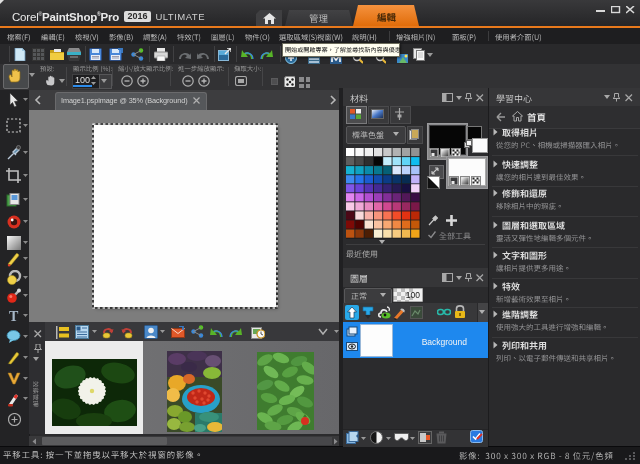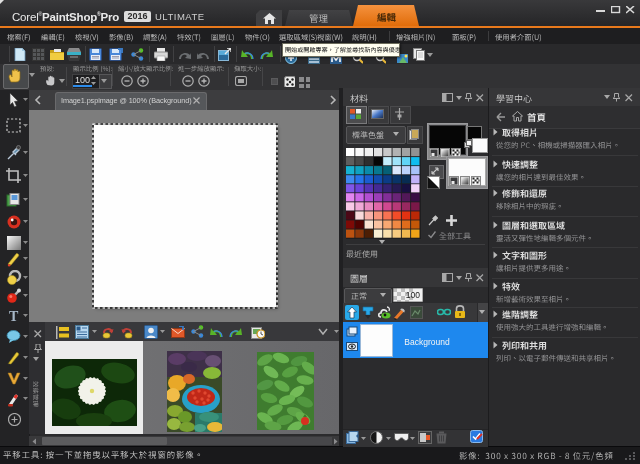--- a/index.html
+++ b/index.html
@@ -1,21 +1,21 @@
 <!DOCTYPE html>
 <html><head><meta charset="utf-8"><style>html,body{margin:0;padding:0;background:#000}#app{position:relative;width:640px;height:464px;overflow:hidden;background:#2b2b2d;font-family:"Liberation Sans",sans-serif}</style></head><body>
 <div id="app">
     <div style="position:absolute;left:0px;top:0px;width:640px;height:26px;background:linear-gradient(#39393b,#252527)"></div>
     <svg style="position:absolute;left:0px;top:0px;" width="4" height="4" viewBox="0 0 4 4">
       <path d="M0 0 L4 0 L0 4 Z" fill="#e0e0e0"></path>
     </svg>
     <div style="position:absolute;left:12px;top:7px;width:112px;height:14px;font:400 11.5px 'Liberation Sans',sans-serif;color:#e9e9e9;letter-spacing:-0.2px;text-align:left;line-height:14px;white-space:nowrap">Corel<span style="font-size:5px;vertical-align:5px">®</span><b>PaintShop<span style="font-size:5px;vertical-align:5px">®</span>Pro</b></div>
     <div style="position:absolute;left:124px;top:11px;width:27px;height:11px;background:#dcdcdc;border-radius:2px"></div>
     <div style="position:absolute;left:124px;top:11px;width:27px;height:11px;font:700 9px 'Liberation Sans',sans-serif;color:#2a2a2a;letter-spacing:0;text-align:center;line-height:11px;white-space:nowrap"><b>2016</b></div>
-    <div style="position:absolute;left:155px;top:12px;width:60px;height:10px;font:400 9.5px 'Liberation Sans',sans-serif;color:#cfcfcf;letter-spacing:0.5px;text-align:left;line-height:10px;white-space:nowrap">ULTIMATE</div>
+    <div style="position:absolute;left:145px;top:12px;width:60px;height:10px;font:400 9.5px 'Liberation Sans',sans-serif;color:#cfcfcf;letter-spacing:0.5px;text-align:right;line-height:10px;white-space:nowrap">ULTIMATE</div>
     <div style="position:absolute;left:256px;top:10px;width:26px;height:16px;background:#3f3f41;clip-path:polygon(4px 0,100% 0,100% 100%,0 100%,0 4px)"></div>
     <svg style="position:absolute;left:263px;top:13px;" width="13" height="11" viewBox="0 0 13 11">
       <path d="M6.5 0 L13 5.5 L11 5.5 L11 11 L8 11 L8 7 L5 7 L5 11 L2 11 L2 5.5 L0 5.5 Z" fill="#e6e6e6"></path>
     </svg>
     <div style="position:absolute;left:285px;top:10px;width:68px;height:16px;background:linear-gradient(#424244,#333335);clip-path:polygon(4px 0,calc(100% - 4px) 0,100% 100%,0 100%)"></div>
     <svg style="position:absolute;left:309px;top:11.5px;width:21px;height:13px;overflow:visible" viewBox="0 -10 21 13">
       <path d="M2 -4.2V0.8H2.7V0.4H7.3V0.8H8V-1.6H2.7V-2.3H7.5V-4.2ZM7.3 -0.1H2.7V-1H7.3ZM4.2 -5.9C4.3 -5.7 4.4 -5.5 4.5 -5.3H1V-3.7H1.7V-4.8H8V-3.7H8.7V-5.3H5.2C5.1 -5.5 5 -5.8 4.8 -6.1ZM2.7 -3.6H6.8V-2.8H2.7ZM2.4 -6.4C2.7 -6.2 3.1 -5.7 3.2 -5.5L3.7 -5.9C3.5 -6.1 3.2 -6.5 2.9 -6.7H4.7V-7.3H2.2C2.3 -7.5 2.4 -7.7 2.5 -7.9L1.9 -8.1C1.5 -7.3 1 -6.5 0.4 -6C0.6 -5.9 0.8 -5.6 0.9 -5.5C1.3 -5.8 1.6 -6.3 1.9 -6.7H2.7ZM6.5 -6.4C6.9 -6.1 7.3 -5.7 7.5 -5.4L8 -5.8C7.8 -6.1 7.4 -6.5 7 -6.7H9.1V-7.3H6.2C6.3 -7.5 6.4 -7.7 6.4 -7.9L5.8 -8C5.5 -7.4 5.1 -6.8 4.6 -6.4C4.8 -6.3 5 -6.1 5.1 -5.9C5.4 -6.2 5.6 -6.4 5.8 -6.7H6.9Z M14 -5.1H15.5V-3.9H14ZM16.1 -5.1H17.5V-3.9H16.1ZM14 -6.9H15.5V-5.7H14ZM16.1 -6.9H17.5V-5.7H16.1ZM12.5 -0.2V0.4H18.7V-0.2H16.1V-1.5H18.4V-2.2H16.1V-3.3H18.2V-7.5H13.4V-3.3H15.4V-2.2H13.3V-1.5H15.4V-0.2ZM9.8 -0.9 10 -0.2C10.8 -0.5 11.9 -0.9 13 -1.2L12.8 -1.9L11.8 -1.6V-3.9H12.8V-4.6H11.8V-6.7H12.9V-7.3H9.9V-6.7H11.1V-4.6H10V-3.9H11.1V-1.3C10.6 -1.2 10.2 -1.1 9.8 -0.9Z" fill="#bdbdbd"></path>
     </svg>
     <div style="position:absolute;left:353px;top:5px;width:66px;height:21px;background:linear-gradient(#f5923e,#e06c0a);clip-path:polygon(5px 0,calc(100% - 5px) 0,100% 100%,0 100%)"></div>
     <svg style="position:absolute;left:377px;top:11px;width:21px;height:13px;overflow:visible" viewBox="0 -10 21 13">
@@ -385,21 +385,21 @@
       <path d="M6.5 3.5 V9.5 M3.5 6.5 H9.5" stroke="#a8a8a8" stroke-width="1.2"></path>
     </svg>
     <div style="position:absolute;left:29px;top:90px;width:310px;height:20px;background:#3d3d3f"></div>
     <svg style="position:absolute;left:34px;top:95px;" width="8" height="10" viewBox="0 0 8 10">
       <path d="M6 1 L2 5 L6 9" stroke="#b8b8b8" stroke-width="1.6" fill="none"></path>
     </svg>
     <svg style="position:absolute;left:329px;top:95px;" width="8" height="10" viewBox="0 0 8 10">
       <path d="M2 1 L6 5 L2 9" stroke="#b8b8b8" stroke-width="1.6" fill="none"></path>
     </svg>
     <div style="position:absolute;left:55px;top:92px;width:150px;height:18px;background:#55575a;border:1px solid #6a6a6c;border-bottom:none;border-radius:3px 3px 0 0"></div>
-    <div style="position:absolute;left:61px;top:92px;width:130px;height:18px;font:400 7.3px 'Liberation Sans',sans-serif;color:#d2d2d2;letter-spacing:-0.1px;text-align:left;line-height:18px;white-space:nowrap">Image1.pspimage @ 100% (Background)</div>
+    <div style="position:absolute;left:61px;top:92px;width:130px;height:18px;font:400 7.3px 'Liberation Sans',sans-serif;color:#d2d2d2;letter-spacing:-0.1px;text-align:left;line-height:18px;white-space:nowrap">Image1.pspimage @ 35% (Background)</div>
     <svg style="position:absolute;left:193px;top:97px;" width="7" height="7" viewBox="0 0 7 7">
       <path d="M0.5 0.5 L6.5 6.5 M6.5 0.5 L0.5 6.5" stroke="#b0b0b0" stroke-width="1.2"></path>
     </svg>
     <div style="position:absolute;left:29px;top:110px;width:310px;height:212px;background:#7d7d7d"></div>
     <div style="position:absolute;left:94px;top:125px;width:182px;height:182px;background:#fefefe;box-shadow:2px 2px 3px rgba(40,40,40,.45)"></div>
     <svg style="position:absolute;left:92px;top:123px;" width="186" height="186" viewBox="0 0 186 186">
       <rect x="1" y="1" width="184" height="184" fill="none" stroke="#f8f8f8" stroke-width="1.2" stroke-dasharray="2.5 2.5"></rect>
       <rect x="1" y="1" width="184" height="184" fill="none" stroke="#101010" stroke-width="1.2" stroke-dasharray="2.5 2.5" stroke-dashoffset="2.5"></rect>
     </svg>
     <div style="position:absolute;left:29px;top:322px;width:310px;height:19px;background:#38383b;border-bottom:1px solid #222224"></div>
@@ -887,21 +887,21 @@
     <svg style="position:absolute;left:346px;top:326px;" width="12" height="11" viewBox="0 0 12 11">
       <rect x="1" y="3" width="8" height="7" fill="#c8dff5" stroke="#1a4a7a"></rect>
       <rect x="3" y="1" width="8" height="7" fill="#e8f2fc" stroke="#1a4a7a"></rect>
     </svg>
     <svg style="position:absolute;left:346px;top:341px;" width="12" height="11" viewBox="0 0 12 11">
       <rect x="0.5" y="1.5" width="11" height="8" fill="#d8e8f8" stroke="#1a4a7a"></rect>
       <ellipse cx="6" cy="5.5" rx="3.5" ry="2.5" fill="none" stroke="#222" stroke-width="1"></ellipse>
       <circle cx="6" cy="5.5" r="1.2" fill="#222"></circle>
     </svg>
     <div style="position:absolute;left:360px;top:324px;width:31px;height:31px;background:#fdfdfd;border:1px solid #9ab8d8"></div>
-    <div style="position:absolute;left:387px;top:336px;width:80px;height:12px;font:400 8.5px 'Liberation Sans',sans-serif;color:#f4f4f4;letter-spacing:0;text-align:center;line-height:12px;white-space:nowrap">Background</div>
+    <div style="position:absolute;left:387px;top:336px;width:80px;height:12px;font:400 8.5px 'Liberation Sans',sans-serif;color:#f4f4f4;letter-spacing:0;text-align:right;line-height:12px;white-space:nowrap">Background</div>
     <div style="position:absolute;left:343px;top:429px;width:145px;height:17px;background:#333335;border-top:1px solid #242426"></div>
     <svg style="position:absolute;left:346px;top:431px;" width="13" height="13" viewBox="0 0 13 13">
       <rect x="0.5" y="2.5" width="9" height="10" fill="#88b8e0" stroke="#3a6a9a"></rect>
       <rect x="3" y="0.5" width="9" height="10" fill="#b8d8f0" stroke="#3a6a9a"></rect>
       <path d="M10 5 L13 5 M11.5 3.5 L11.5 6.5" stroke="#2a5a8a" stroke-width="1.2"></path>
     </svg>
     <svg style="position:absolute;left:361px;top:437px" width="5" height="3" viewBox="0 0 5 3">
       <path d="M0 0 L5 0 L2.5 3 Z" fill="#9a9a9a"></path>
     </svg>
     <svg style="position:absolute;left:370px;top:431px;" width="13" height="13" viewBox="0 0 13 13">

